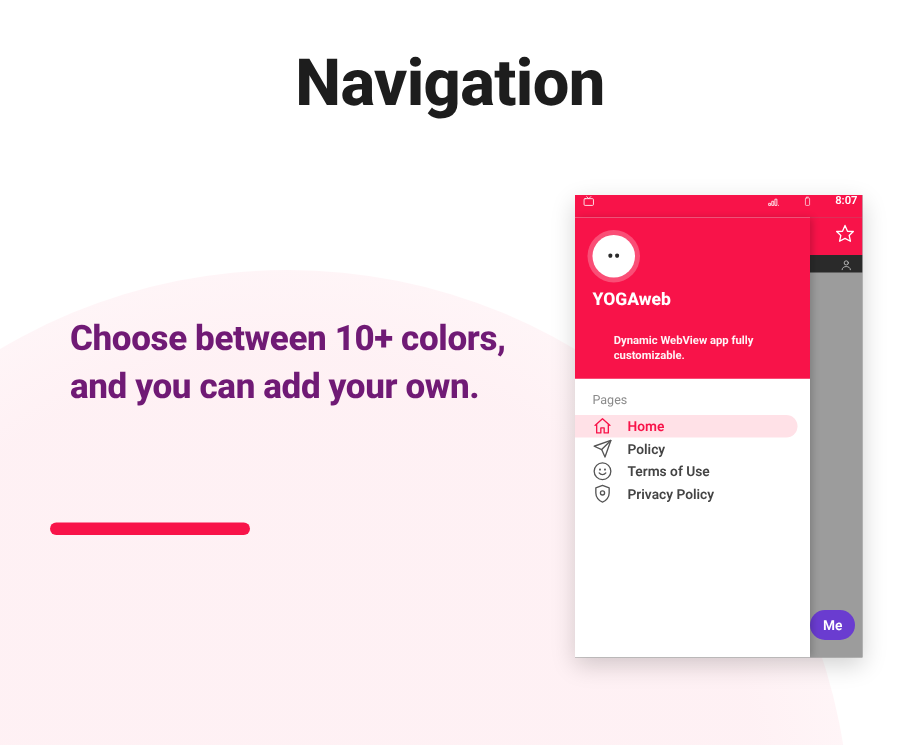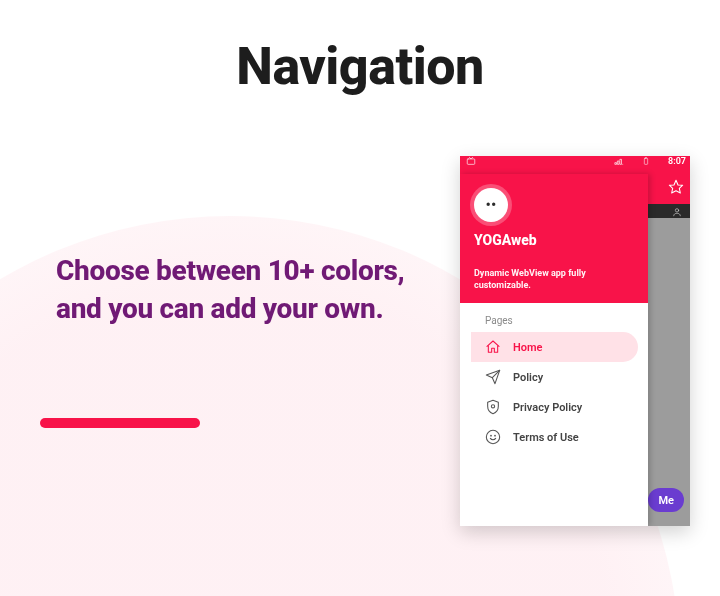--- a/index.html
+++ b/index.html
@@ -154,30 +154,30 @@
     background: #fff;
     display: flex;
     align-items: center;
     justify-content: center;
     margin-bottom: 10px;
     position: relative;
     box-shadow: 0 0 0 4px rgba(255,255,255,0.25);
   }
   .avatar .face { font-size: 16px; color: #2b2b2b; line-height:1; }
   .drawer-appname { font-size: 14px; font-weight: 800; margin-bottom: 20px; }
-  .drawer-subtitle { font-size: 9px; font-weight: 700; line-height: 1.3; opacity: 0.95; }
-
-  .drawer-body { padding: 10px 0 6px 11px; flex: 1; }
+  .drawer-subtitle { font-size: 9px; font-weight: 700; line-height: 1.3; opacity: 0.95; margin-left: 17px; }
+
+  .drawer-body { padding: 10px 0 6px 0; flex: 1; }
   .section-label { font-size: 10px; color: #8a8a8a; padding: 2px 14px 6px 14px; }
 
   .nav-item {
     display: flex;
     align-items: center;
     gap: 12px;
-    height: 30px;
+    height: 18px;
     padding: 0 14px;
     font-size: 11px;
     font-weight: 600;
     color: #444;
     cursor: pointer;
   }
   .nav-item .icon-slot { width: 16px; height: 16px; display:flex; align-items:center; justify-content:center; color: #555; }
   .nav-item.active {
     background: #ffe1e7;
     border-radius: 0 16px 16px 0;
@@ -269,39 +269,39 @@
       <div class="nav-item">
         <span class="icon-slot">
           <svg width="16" height="16" viewBox="0 0 24 24">
               <path d="M22 2L11 13"></path>
               <path d="M22 2L15 22l-4-9-9-4 20-7z"></path>
             </svg>
         </span>
         <span>Policy</span>
       </div>
 
-
-      <div class="nav-item">
-        <span class="icon-slot">
-          <svg width="16" height="16" viewBox="0 0 24 24">
-              <path d="M12 2l8 3v6c0 5-3.5 9.5-8 11-4.5-1.5-8-6-8-11V5l8-3z"></path>
-              <circle cx="12" cy="11" r="2.5"></circle>
-            </svg>
-        </span>
-        <span>Privacy Policy</span>
-      </div>
 
       <div class="nav-item">
         <span class="icon-slot">
           <svg width="16" height="16" viewBox="0 0 24 24">
               <circle cx="12" cy="12" r="10"></circle>
               <path d="M8 14s1.5 2 4 2 4-2 4-2"></path>
               <circle cx="9" cy="10" r="0.5" fill="currentColor"></circle>
               <circle cx="15" cy="10" r="0.5" fill="currentColor"></circle>
             </svg>
         </span>
         <span>Terms of Use</span>
       </div>
 
+      <div class="nav-item">
+        <span class="icon-slot">
+          <svg width="16" height="16" viewBox="0 0 24 24">
+              <path d="M12 2l8 3v6c0 5-3.5 9.5-8 11-4.5-1.5-8-6-8-11V5l8-3z"></path>
+              <circle cx="12" cy="11" r="2.5"></circle>
+            </svg>
+        </span>
+        <span>Privacy Policy</span>
+      </div>
+
     </div>
   </div>
 
 </div>
 
 </body></html>

